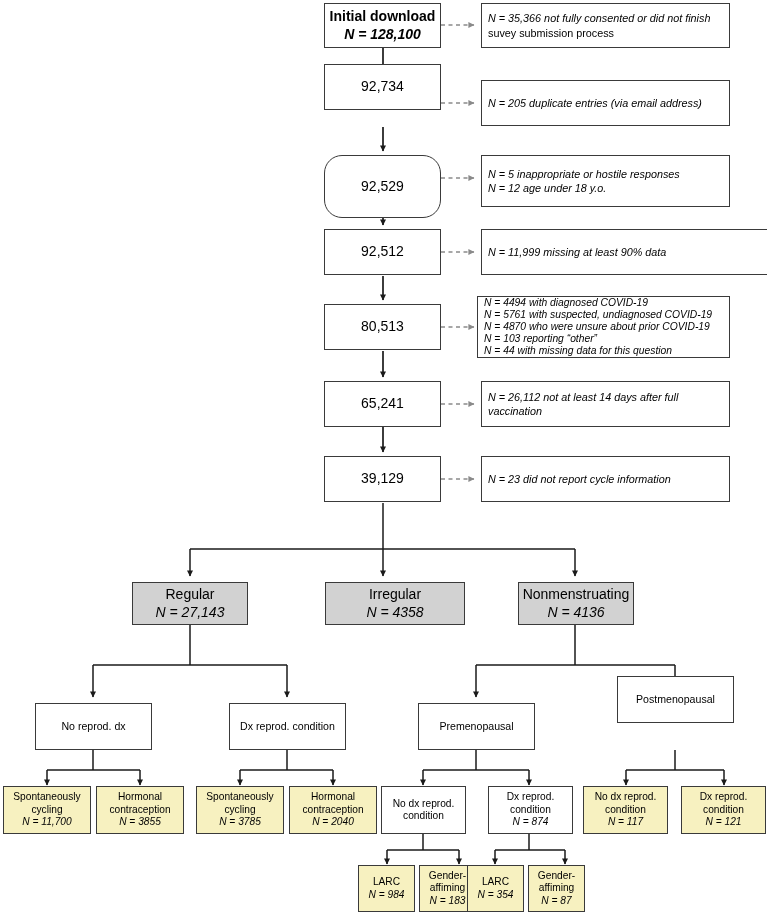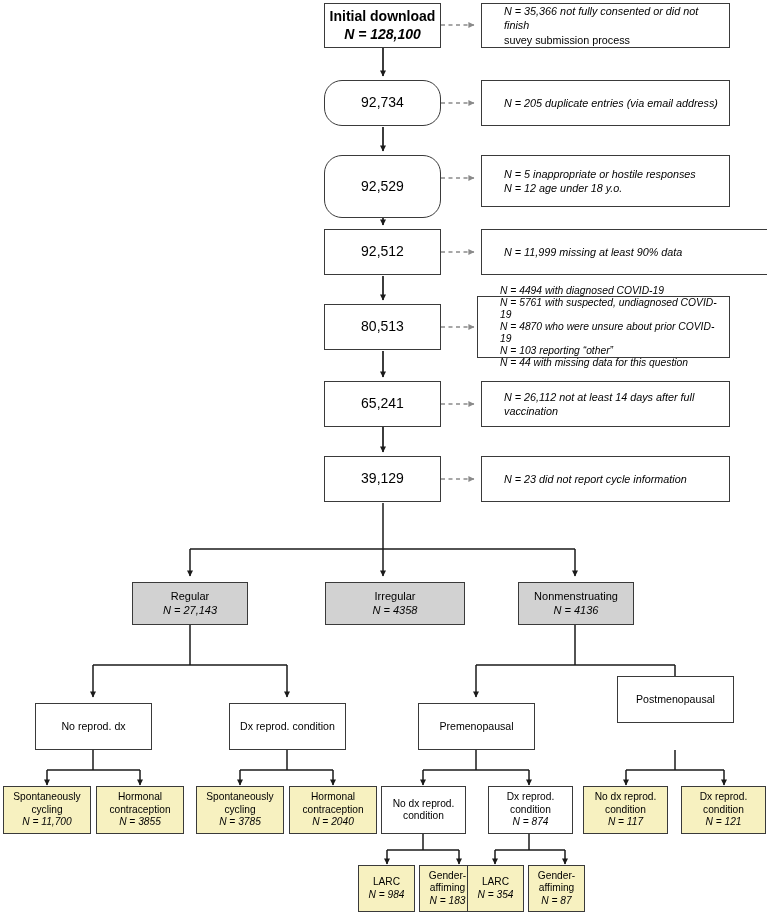--- a/index.html
+++ b/index.html
@@ -55,25 +55,25 @@
     display: flex;
     flex-direction: column;
     justify-content: center;
     text-align: left;
     padding: 3px 6px;
     font-size: 10.8px;
     line-height: 1.30;
     color: #000000;
     z-index: 2;
   }
-  .excl .line { display: block; margin-left: 16px; }
+  .excl .line { display: block; }
 
   .ital { font-style: italic; }
 
-  .split-node  { font-size: 11px; }
+  .split-node  { font-size: 14px; }
   .branch-node { font-size: 10.6px; }
   .leaf-node   { font-size: 10.2px; }
   .sub-leaf    { font-size: 10.2px; }
 </style>
 </head>
 <body>
 
 <div id="canvas">
 
   <svg id="connectors" viewBox="0 0 767 916" xmlns="http://www.w3.org/2000/svg">
@@ -155,21 +155,21 @@
       <line x1="495" y1="850" x2="495" y2="864" marker-end="url(#arrow)"></line>
       <line x1="565" y1="850" x2="565" y2="864" marker-end="url(#arrow)"></line>
     </g>
   </svg>
 
   <div class="node main-node" style="left:324px; top:3px; width:117px; height:45px;">
     <span class="line bold">Initial download</span>
     <span class="line bold ital">N = 128,100</span>
   </div>
 
-  <div class="node main-node" style="left:324px; top:80px; width:117px; height:46px;border-radius:18px;">
+  <div class="node main-node" style="left:324px; top:64px; width:117px; height:46px;">
     <span class="line">92,734</span>
   </div>
 
   <div class="node main-node" style="left:324px; top:155px; width:117px; height:63px;border-radius:18px;">
     <span class="line">92,529</span>
   </div>
 
   <div class="node main-node" style="left:324px; top:229px; width:117px; height:46px;">
     <span class="line">92,512</span>
   </div>

